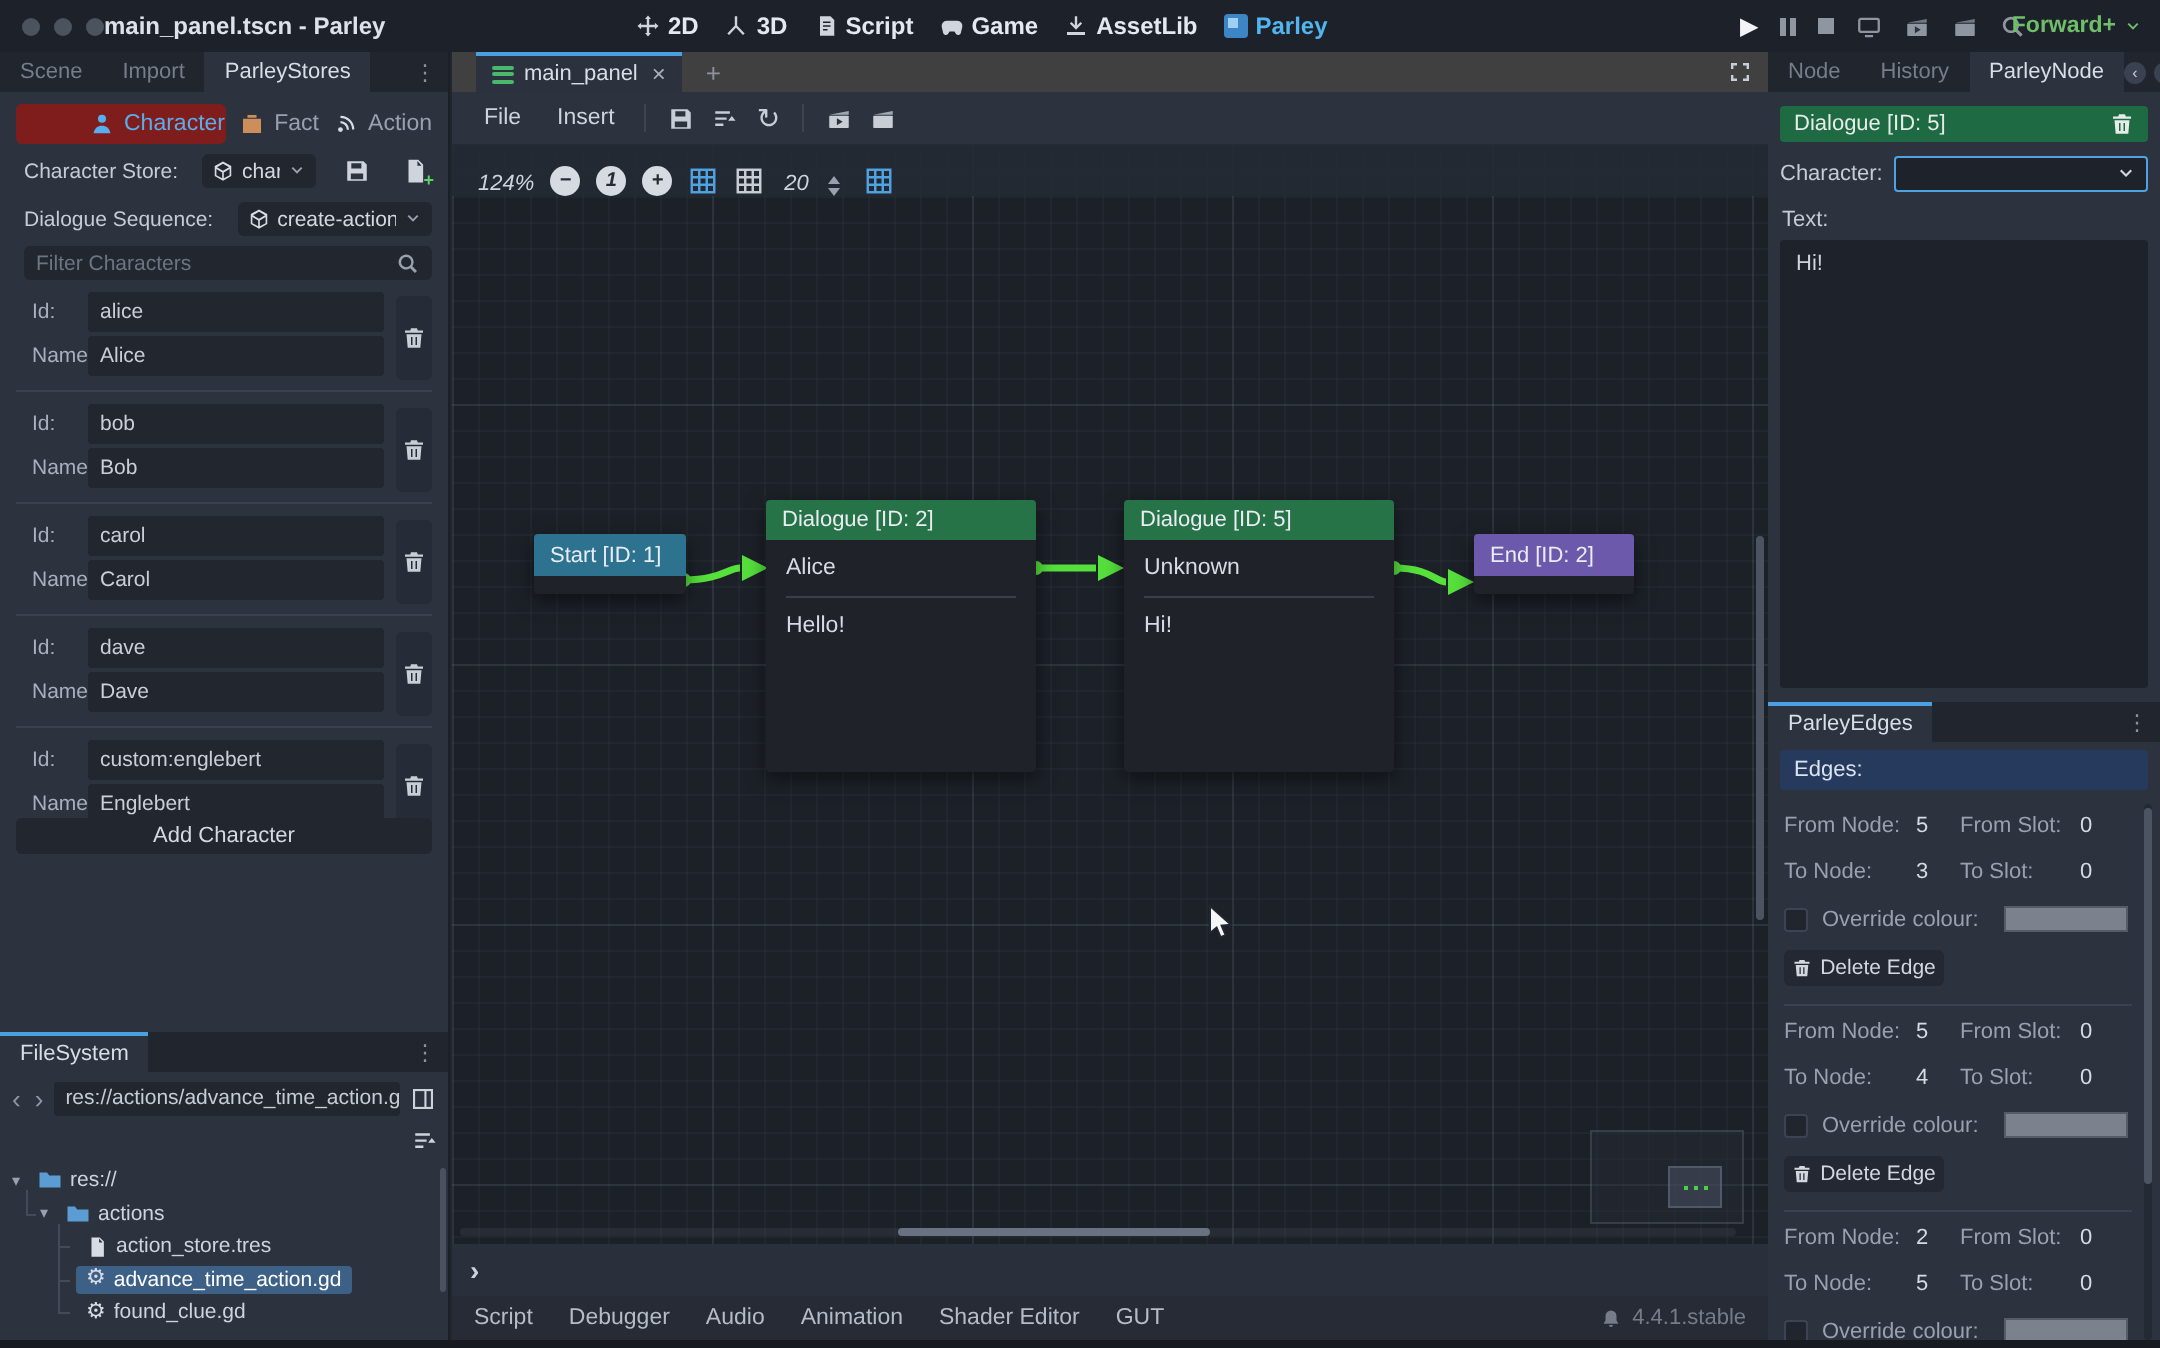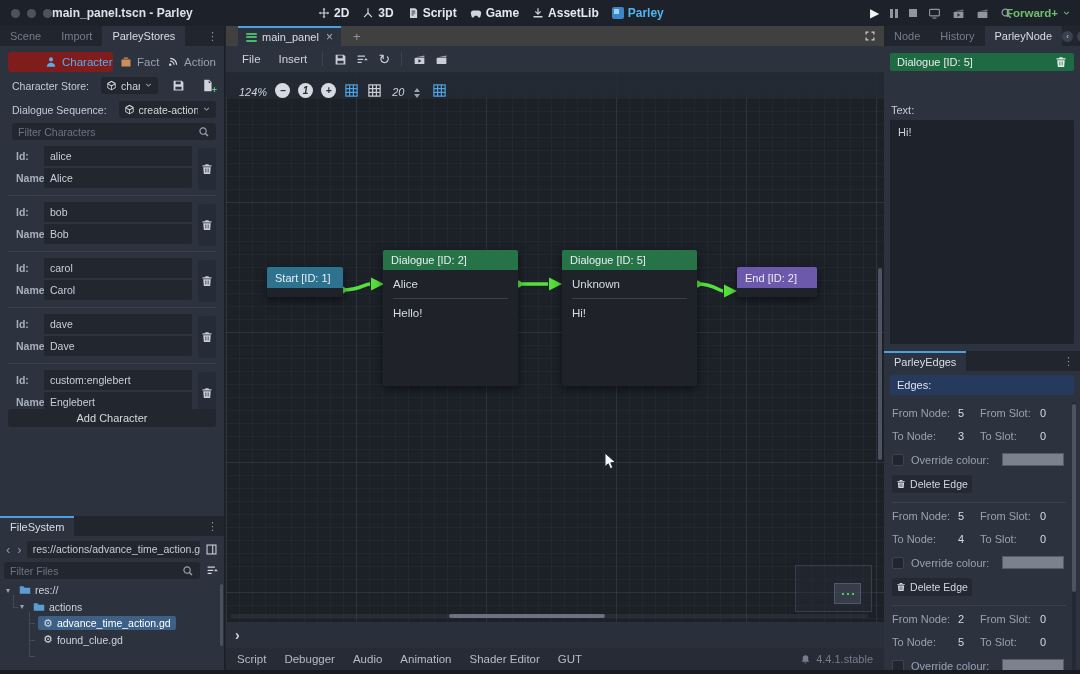--- a/index.html
+++ b/index.html
@@ -45,21 +45,21 @@
   .dropdown .val { flex:1; overflow:hidden; white-space:nowrap; }
   .icon-btn { width:17px; height:17px; display:flex; align-items:center; justify-content:center; color:#ced3dc; position:relative; }
   .plus-badge { position:absolute; right:-1px; bottom:-1px; color:#5fd06a; font-size:9px; font-weight:bold; }
   .filter-box { height:17px; background:#21262f; border-radius:3px; display:flex; align-items:center; padding:0 6px; gap:4px; }
   .filter-box input { flex:1; min-width:0; background:transparent; border:none; outline:none; color:#c6ccd6; font-size:10.5px; font-family:inherit; }
   .filter-box input::placeholder { color:#6d7482; }
   .chars { position:absolute; left:8px; right:8px; top:118px; }
   .char-entry { position:relative; padding-bottom:7px; border-bottom:1px solid #3a404d; margin-bottom:6px; }
   .char-fields { margin-right:24px; }
   .field-row { display:flex; align-items:center; margin-top:2px; }
-  .field-label { width:36px; text-align:left; padding-left:8px; color:#a9b0bd; font-size:10.5px;font-weight:bold; }
+  .field-label { width:36px; text-align:left; padding-left:8px; color:#a9b0bd; font-size:10.5px; }
   .text-field { flex:1; min-width:0; height:20px; background:#21262f; border-radius:2px; border:none; outline:none; color:#c9ced8; font-size:10.5px; padding:0 6px; font-family:inherit; }
   .char-trash { position:absolute; right:0; top:2px; width:18px; height:42px; background:#262c37; border-radius:3px; display:flex; align-items:center; justify-content:center; color:#c8cdd6; }
   .add-char { position:absolute; left:8px; right:8px; top:383px; height:18px; background:#21262f; border-radius:3px; display:flex; align-items:center; justify-content:center; color:#d5dae2; font-size:11px; }
 
   
   .fs-tabs { position:absolute; left:0; right:0; top:490px; }
   .fs-nav { position:absolute; left:4px; right:4px; top:514px; height:18px; display:flex; align-items:center; gap:3px; }
   .nav-arrow { color:#8f96a3; font-size:13px; padding:0 2px; line-height:1; }
   .fs-path { flex:1; min-width:0; height:17px; background:#21262f; border-radius:2px; font-size:10.5px; color:#c6ccd6; display:flex; align-items:center; padding:0 6px; overflow:hidden; white-space:nowrap; }
   .fs-filter { position:absolute; left:4px; right:24px; top:536px; }
@@ -522,26 +522,20 @@
     <div class="fs-nav">
       <span class="nav-arrow">‹</span>
       <span class="nav-arrow">›</span>
       <span class="fs-path">res://actions/advance_time_action.gd</span>
       <span class="icon-btn">
           <svg class="ic" width="13" height="13">
             <use href="#i-split"></use>
           </svg>
         </span>
     </div>
-    <div class="fs-filter filter-box">
-      <input type="text" readonly="" placeholder="Filter Files" style="">
-      <svg class="ic" width="12" height="12" style="color:#9aa1ae">
-          <use href="#i-search"></use>
-        </svg>
-    </div>
     <span class="fs-sort icon-btn">
         <svg class="ic" width="13" height="13">
           <use href="#i-sort"></use>
         </svg>
       </span>
 
     <div class="fs-tree">
       <div class="guide" style="left:13px;top:13px;width:1px;height:12px"></div>
       <div class="guide" style="left:13px;top:25px;width:5px;height:1px"></div>
       <div class="guide" style="left:29px;top:30px;width:1px;height:45px"></div>
@@ -559,20 +553,28 @@
       </div>
       <div class="tree-row" style="padding-left:20px">
         <span class="tree-chev">▾</span>
         <span class="row-inner">
             <svg class="ic folder-ic" width="12" height="12">
               <use href="#i-folder"></use>
             </svg>
             <span>actions</span>
           </span>
       </div>
+      <div class="tree-row" style="padding-left:38px">
+        <span class="row-inner">
+            <svg class="ic page-ic" width="11" height="11">
+              <use href="#i-page"></use>
+            </svg>
+            <span>action_store.tres</span>
+          </span>
+      </div>
       <div class="tree-row selected" style="padding-left:38px">
         <span class="row-inner">
             <span class="gear-glyph">⚙</span>
             <span>advance_time_action.gd</span>
           </span>
       </div>
       <div class="tree-row" style="padding-left:38px">
         <span class="row-inner">
             <span class="gear-glyph">⚙</span>
             <span>found_clue.gd</span>
@@ -734,20 +736,29 @@
 
     <div class="node-header">
       <span>Dialogue [ID: 5]</span>
       <span class="trash">
           <svg class="ic" width="12" height="12">
             <use href="#i-trash"></use>
           </svg>
         </span>
     </div>
 
+    <div class="char-row">
+      <span class="rd-label">Character:</span>
+      <span class="char-dd">
+        <span class="val"></span>
+        <svg class="ic" width="10" height="10" style="color:#d3d8e0">
+            <use href="#i-chev"></use>
+          </svg>
+      </span>
+    </div>
 
     <div class="text-label rd-label">Text:</div>
     <div class="text-area">Hi!</div>
 
     <div class="pe-tabs dock-tabs">
       <span class="dock-tab active blue-top">ParleyEdges</span>
       <span class="dots">⋮</span>
     </div>
 
     <div class="edges-header">Edges:</div>

